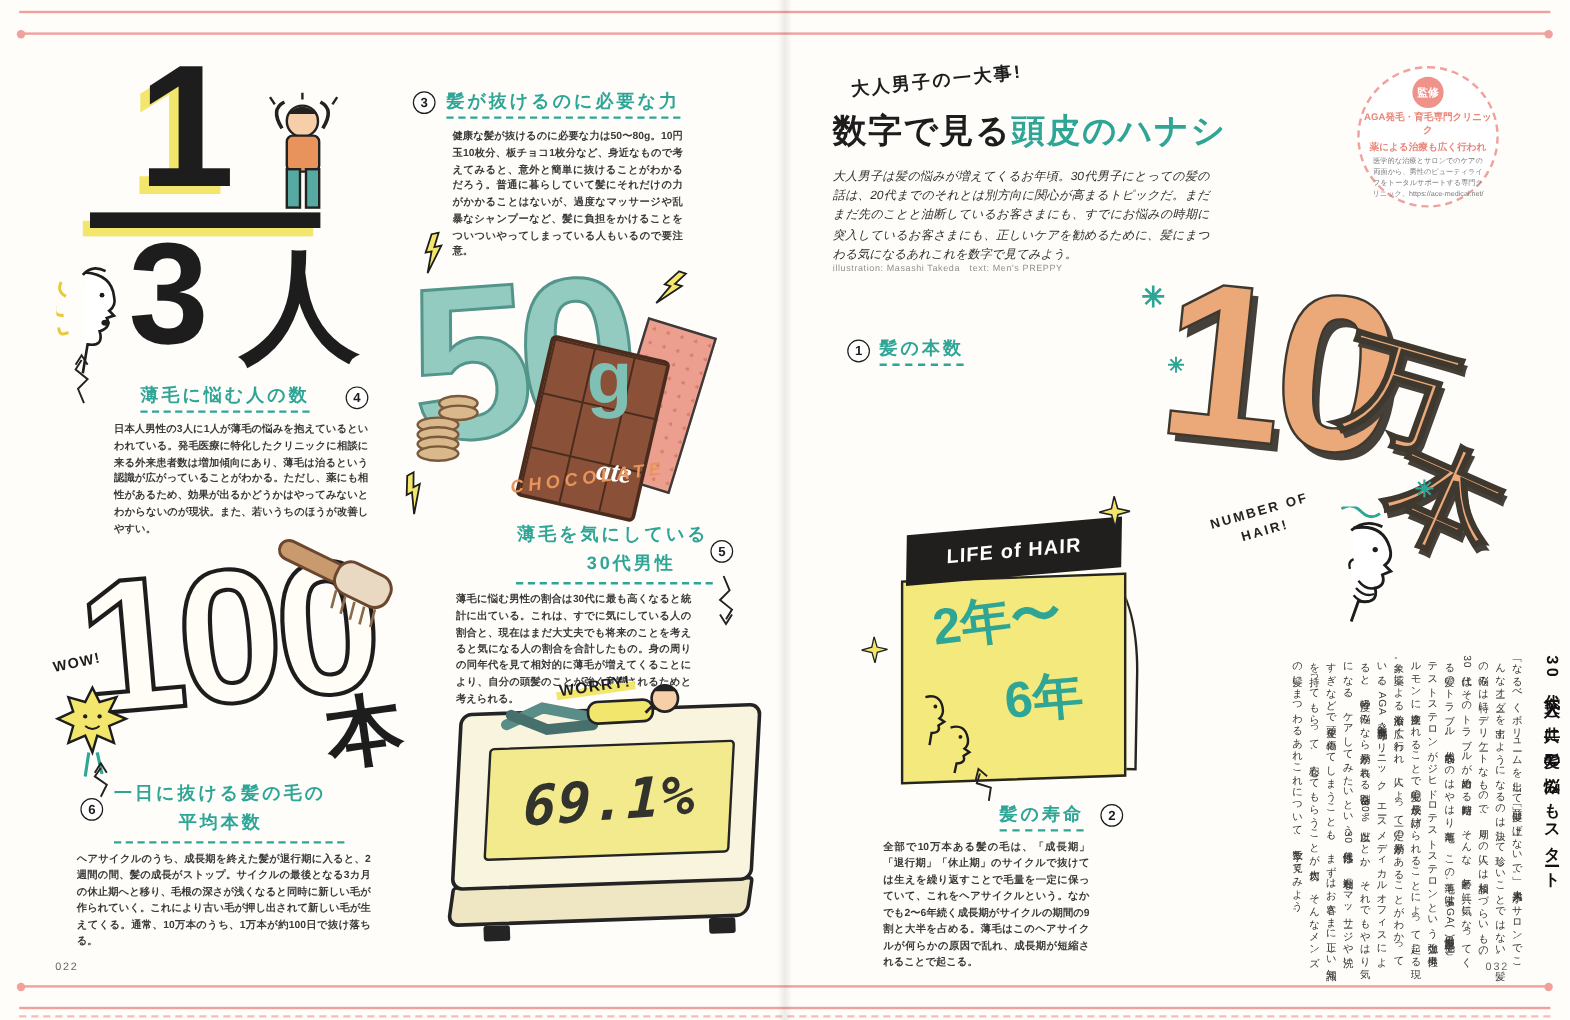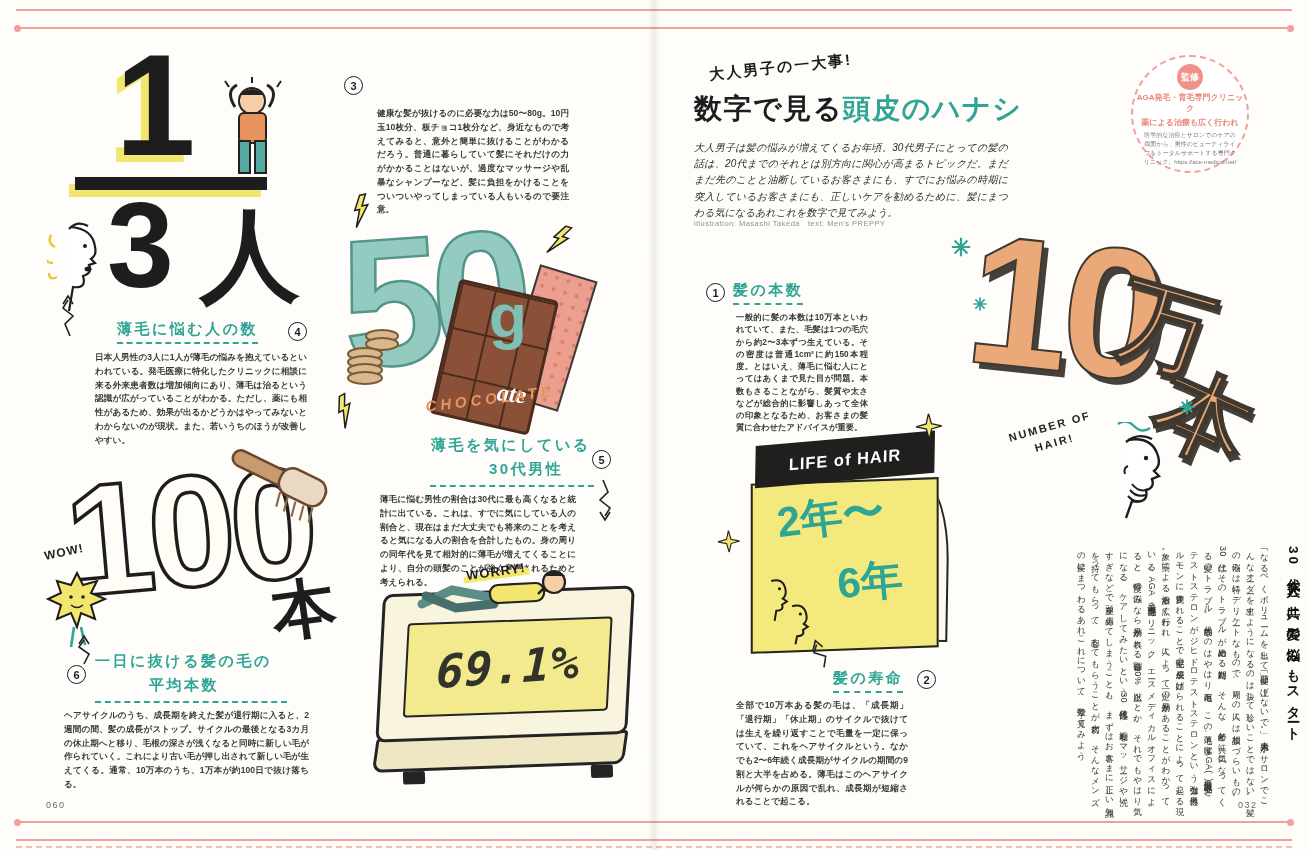--- a/index.html
+++ b/index.html
@@ -189,20 +189,21 @@
 
   <svg class="zig z4" viewBox="0 0 16 46">
     <path d="M8 6 L3 14 L13 22 L5 30 L10 42" fill="none" stroke="#222" stroke-width="1.6"></path>
     <path d="M3 10 L8 2 L13 10" fill="none" stroke="#222" stroke-width="1.6"></path>
   </svg>
   <h3 class="sec-title t4">薄毛に悩む人の数</h3>
   <span class="circ c4">4</span>
   <p class="body-text b4">日本人男性の3人に1人が薄毛の悩みを抱えているといわれている。発毛医療に特化したクリニックに相談に来る外来患者数は増加傾向にあり、薄毛は治るという認識が広がっていることがわかる。ただし、薬にも相性があるため、効果が出るかどうかはやってみないとわからないのが現状。また、若いうちのほうが改善しやすい。</p>
 
   <span class="circ c3">3</span>
+  <h3 class="sec-title t3">髪が抜けるのに必要な力</h3>
   <p class="body-text b3">健康な髪が抜けるのに必要な力は50〜80g。10円玉10枚分、板チョコ1枚分など、身近なもので考えてみると、意外と簡単に抜けることがわかるだろう。普通に暮らしていて髪にそれだけの力がかかることはないが、過度なマッサージや乱暴なシャンプーなど、髪に負担をかけることをついついやってしまっている人もいるので要注意。</p>
 
   <svg class="bolt bo1" viewBox="0 0 20 34">
     <path d="M11 1 L3 15 L8 15 L1 32 L17 12 L11 12 L17 1 Z" fill="#f2e66d" stroke="#1d1d1d" stroke-width="1.5"></path>
     </svg>
   <svg class="bolt bo2" viewBox="0 0 20 34">
     <path d="M11 1 L3 15 L8 15 L1 32 L17 12 L11 12 L17 1 Z" fill="#f2e66d" stroke="#1d1d1d" stroke-width="1.5"></path>
     </svg>
   <svg class="bolt bo3" viewBox="0 0 20 34">
     <path d="M11 1 L3 15 L8 15 L1 32 L17 12 L11 12 L17 1 Z" fill="#f2e66d" stroke="#1d1d1d" stroke-width="1.5"></path>
@@ -275,39 +276,38 @@
   <svg class="zig z6" viewBox="0 0 16 34">
     <path d="M8 6 L3 13 L13 20 L8 30" fill="none" stroke="#222" stroke-width="1.6"></path>
     <path d="M3 10 L8 2 L13 10" fill="none" stroke="#222" stroke-width="1.6"></path>
   </svg>
   <span class="circ c6">6</span>
   <h3 class="sec-title noline t6a">一日に抜ける髪の毛の</h3>
   <h3 class="sec-title noline t6b">平均本数</h3>
   <div class="dashline u6"></div>
   <p class="body-text b6">ヘアサイクルのうち、成長期を終えた髪が退行期に入ると、2週間の間、髪の成長がストップ。サイクルの最後となる3カ月の休止期へと移り、毛根の深さが浅くなると同時に新しい毛が作られていく。これにより古い毛が押し出されて新しい毛が生えてくる。通常、10万本のうち、1万本が約100日で抜け落ちる。</p>
 
-  <div class="pagenum pn-l">060</div>
+  <div class="pagenum pn-l">022</div>
 
   <div class="kicker">大人男子の一大事!</div>
   <h1 class="main-title">
     <span class="t-black">数字で見る</span><span class="t-accent">頭皮のハナシ</span>
   </h1>
   <p class="intro">大人男子は髪の悩みが増えてくるお年頃。30代男子にとっての髪の話は、20代までのそれとは別方向に関心が高まるトピックだ。まだまだ先のことと油断しているお客さまにも、すでにお悩みの時期に突入しているお客さまにも、正しいケアを勧めるために、髪にまつわる気になるあれこれを数字で見てみよう。</p>
   <p class="credit">illustration: Masashi Takeda　text: Men's PREPPY</p>
 
   <div class="badge">
     <div class="badge-label">監修</div>
     <div class="badge-name">AGA発毛・育毛専門クリニック</div>
     <div class="badge-name">薬による治療も広く行われ</div>
     <div class="badge-note">医学的な治療とサロンでのケアの両面から、男性のビューティライフをトータルサポートする専門クリニック。https://ace-medical.net/</div>
   </div>
 
   <span class="circ c1">1</span>
   <h3 class="sec-title t1">髪の本数</h3>
-  <p class="body-text b1">一般的に髪の本数は10万本といわれていて、また、毛髪は1つの毛穴から約2〜3本ずつ生えている。その密度は普通1cm²に約150本程度。とはいえ、薄毛に悩む人にとってはあくまで見た目が問題。本数もさることながら、髪質や太さなどが総合的に影響しあって全体の印象となるため、お客さまの髪質に合わせたアドバイスが重要。</p>
 
   <svg class="spk spk1" viewBox="0 0 24 24">
     <path d="M12 2 V22 M2 12 H22 M5 5 L19 19 M19 5 L5 19" stroke="#2fa596" stroke-width="2.4"></path>
     </svg>
   <svg class="spk spk2" viewBox="0 0 24 24">
     <path d="M12 2 V22 M2 12 H22 M5 5 L19 19 M19 5 L5 19" stroke="#2fa596" stroke-width="2.4"></path>
     </svg>
   <svg class="spk spk3" viewBox="0 0 24 24">
     <path d="M12 2 V22 M2 12 H22 M5 5 L19 19 M19 5 L5 19" stroke="#2fa596" stroke-width="2.4"></path>
     </svg>

